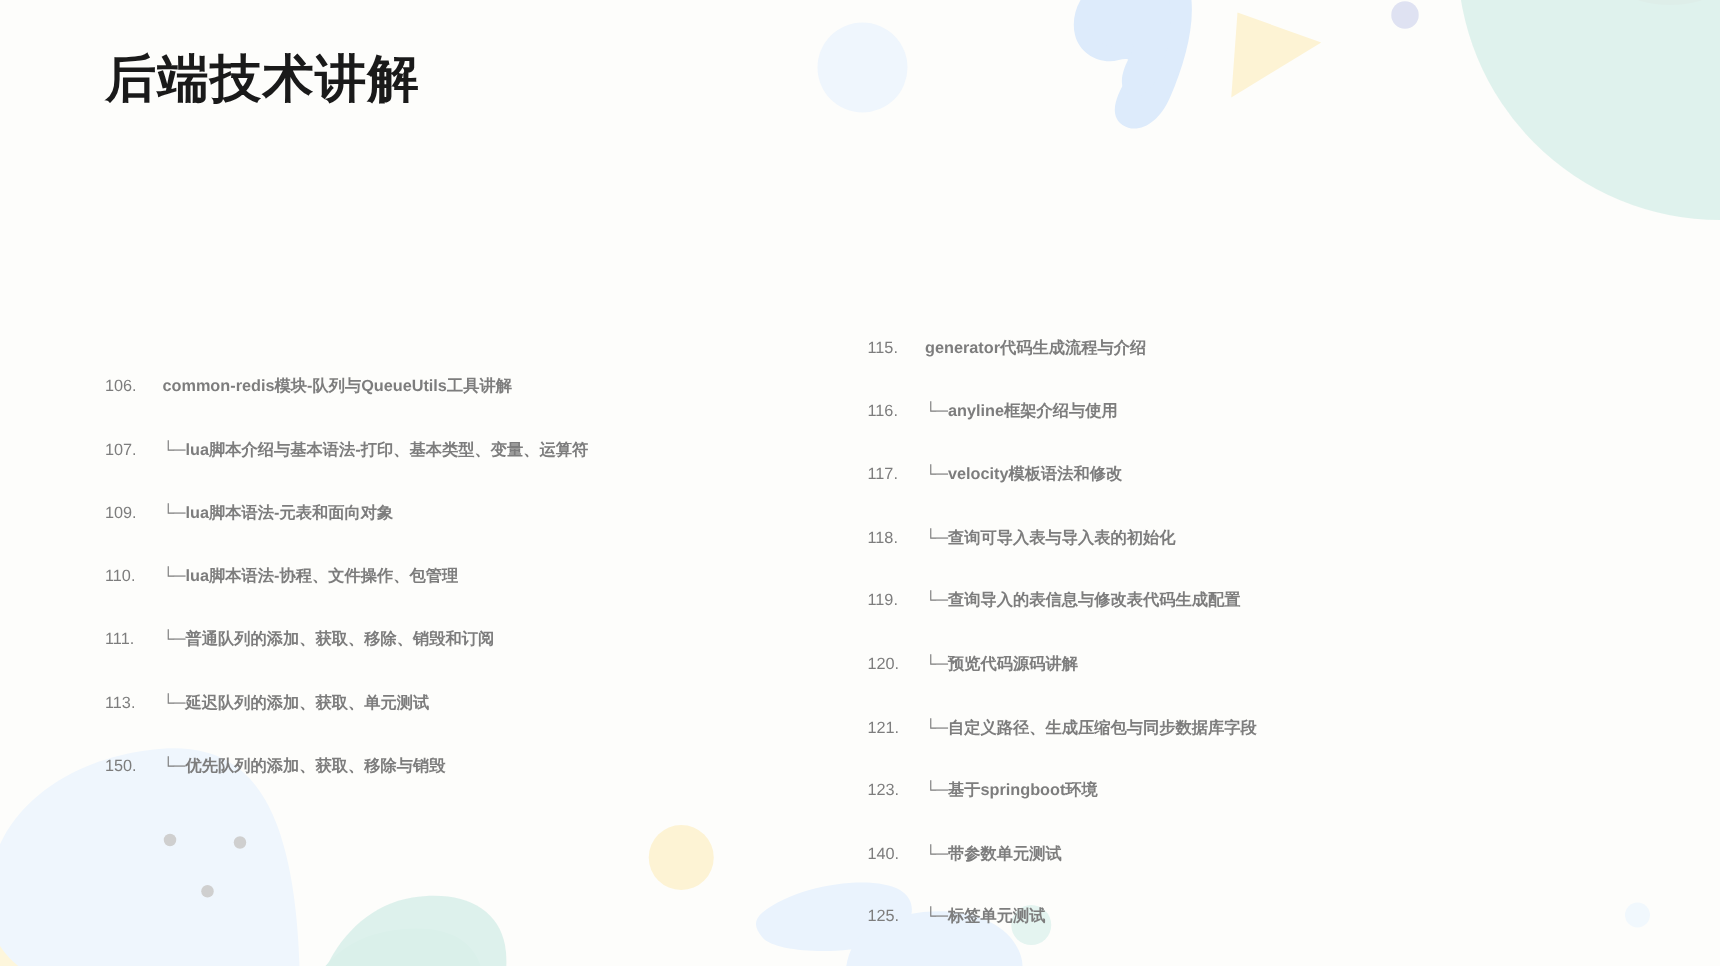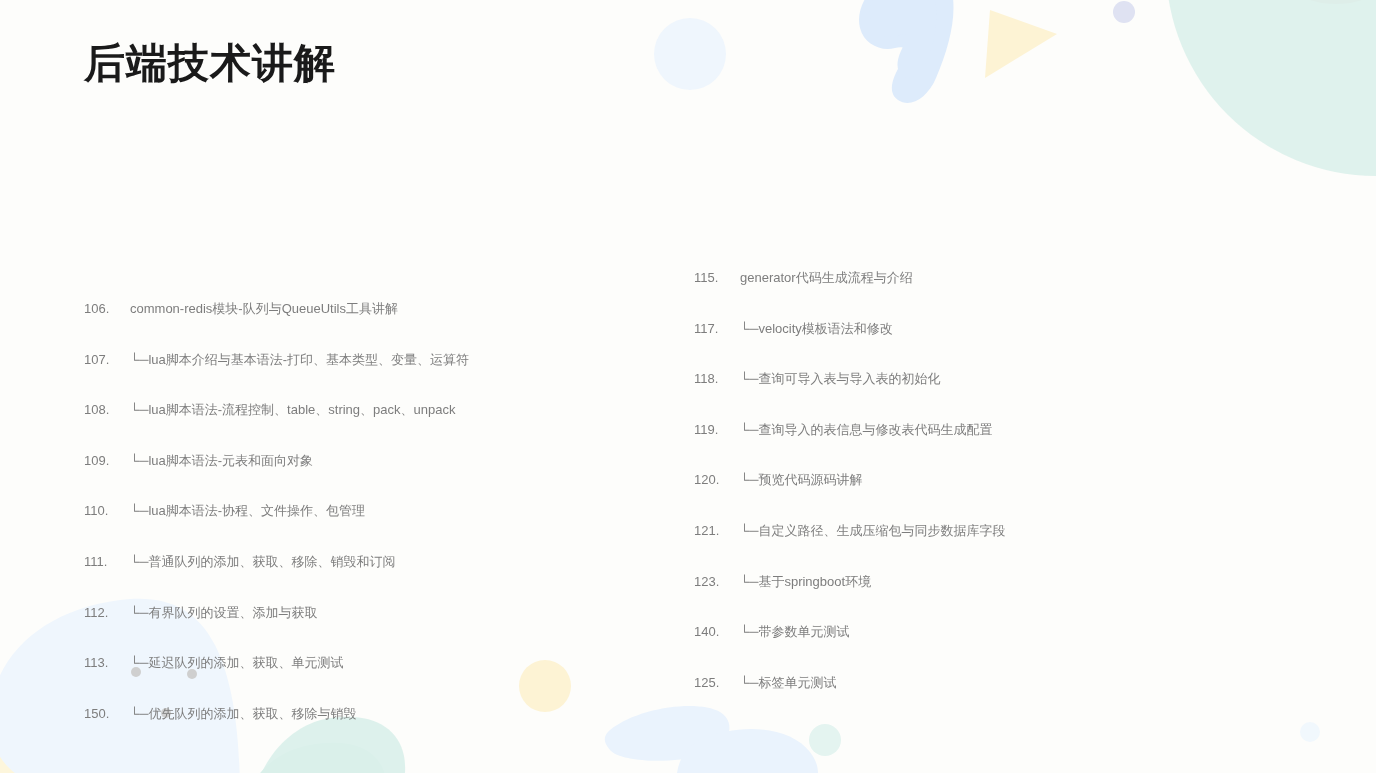--- a/index.html
+++ b/index.html
@@ -81,20 +81,21 @@
 
   .toc-num {
     display: inline-block;
     min-width: 46px;
     flex: 0 0 auto;
     color: #7d7d7d;
   }
 
   .toc-text {
     color: #7d7d7d;
+    font-weight: bold;
   }
 </style>
 </head>
 <body>
 
 <div id="slide">
 
   <svg class="deco-layer" viewBox="0 0 1376 773" xmlns="http://www.w3.org/2000/svg">
 
     <ellipse cx="1336" cy="-6" rx="32" ry="10" fill="#f3dade" opacity="0.75"></ellipse>
@@ -178,53 +179,49 @@
       <div class="toc-col left" id="toc-left">
           <div class="toc-item">
             <span class="toc-num">106.</span>
             <span class="toc-text">common-redis模块-队列与QueueUtils工具讲解</span>
           </div>
           <div class="toc-item">
             <span class="toc-num">107.</span>
             <span class="toc-text">└─lua脚本介绍与基本语法-打印、基本类型、变量、运算符</span>
           </div>
           <div class="toc-item">
-            <span class="toc-num">108.</span>
-            <span class="toc-text">└─lua脚本语法-流程控制、table、string、pack、unpack</span>
-          </div>
-          <div class="toc-item">
             <span class="toc-num">109.</span>
             <span class="toc-text">└─lua脚本语法-元表和面向对象</span>
           </div>
           <div class="toc-item">
             <span class="toc-num">110.</span>
             <span class="toc-text">└─lua脚本语法-协程、文件操作、包管理</span>
           </div>
           <div class="toc-item">
             <span class="toc-num">111.</span>
             <span class="toc-text">└─普通队列的添加、获取、移除、销毁和订阅</span>
           </div>
           <div class="toc-item">
-            <span class="toc-num">112.</span>
-            <span class="toc-text">└─有界队列的设置、添加与获取</span>
-          </div>
-          <div class="toc-item">
             <span class="toc-num">113.</span>
             <span class="toc-text">└─延迟队列的添加、获取、单元测试</span>
           </div>
           <div class="toc-item">
             <span class="toc-num">150.</span>
             <span class="toc-text">└─优先队列的添加、获取、移除与销毁</span>
           </div>
         </div>
 
       <div class="toc-col right" id="toc-right">
           <div class="toc-item">
             <span class="toc-num">115.</span>
             <span class="toc-text">generator代码生成流程与介绍</span>
+          </div>
+          <div class="toc-item">
+            <span class="toc-num">116.</span>
+            <span class="toc-text">└─anyline框架介绍与使用</span>
           </div>
           <div class="toc-item">
             <span class="toc-num">117.</span>
             <span class="toc-text">└─velocity模板语法和修改</span>
           </div>
           <div class="toc-item">
             <span class="toc-num">118.</span>
             <span class="toc-text">└─查询可导入表与导入表的初始化</span>
           </div>
           <div class="toc-item">

